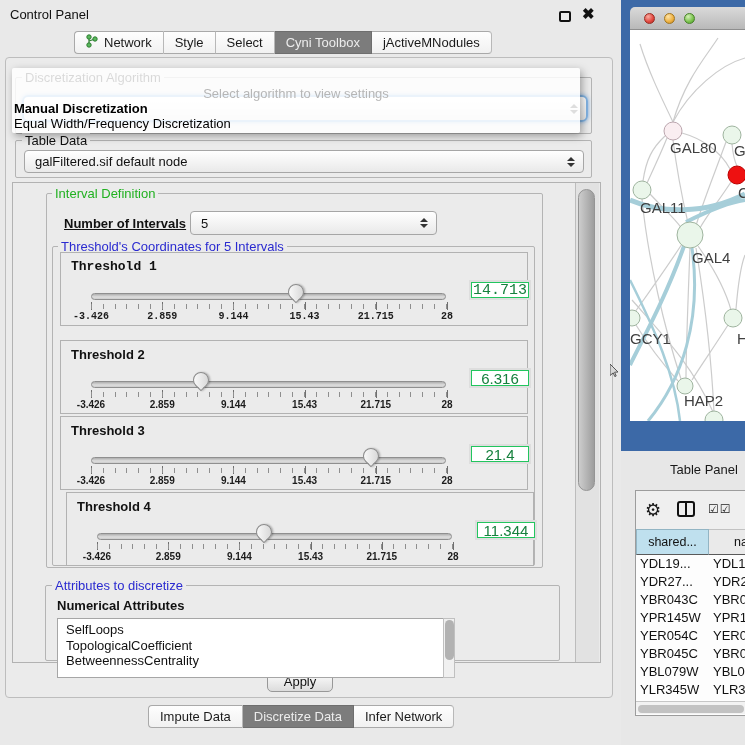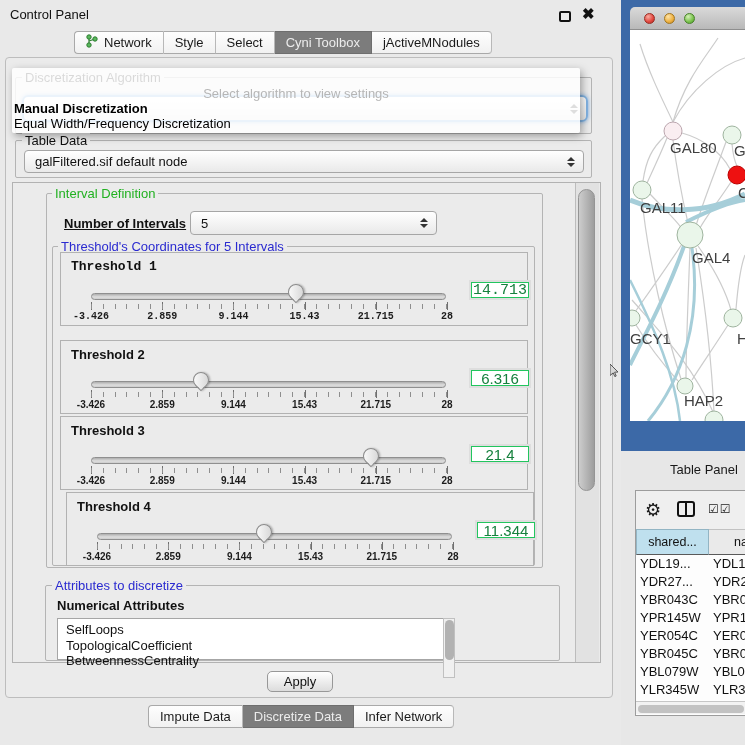--- a/index.html
+++ b/index.html
@@ -65,21 +65,21 @@
   .ticks { position:absolute; left:30px; top:51px; width:356px; height:5px;
     background:repeating-linear-gradient(90deg,#8e8e8e 0 1px,transparent 1px 11.83px); }
   .majorticks { position:absolute; left:30px; top:49px; width:356px; height:8px; }
   .majorticks i { position:absolute; top:0; width:1px; height:8px; background:#6f6f6f; }
   .ticklabels { position:absolute; left:30px; top:58px; width:356px; height:12px; }
   .ticklabels span { position:absolute; transform:translateX(-50%); font-size:10px; font-weight:bold; color:#1c1c1c; }
   .valuebox { position:absolute; left:410px; top:29px; width:58px; height:16px; background:#fff;
     border:1px solid #22c55e; box-shadow:0 0 0 2px #dedede; font-size:15px; color:#15803d;
     display:flex; align-items:center; justify-content:center; }
   
-  .attr-list { position:absolute; left:57px; top:618px; width:398px; height:42px; background:#fff;
+  .attr-list { position:absolute; left:57px; top:618px; width:398px; height:60px; background:#fff;
     border:1px solid #a6a6a6; font-size:13px; color:#111; padding:3px 0 0 8px; line-height:15.5px; }
   .attr-scroll { position:absolute; left:443px; top:618px; width:12px; height:60px; background:#f0f0f0;
     border:1px solid #c0c0c0; }
   .attr-thumb { position:absolute; left:444.5px; top:620px; width:9px; height:40px; border-radius:5px; background:#b2b2b2; }
   
   .apply-btn { position:absolute; left:267px; top:671px; width:66px; height:21px; border:1px solid #989898;
     border-radius:5px; background:linear-gradient(#ffffff,#dcdcdc); font-size:13px; color:#111;
     display:flex; align-items:center; justify-content:center; }
   
   #net-window { position:absolute; left:621px; top:0; width:124px; height:451px; background:#3c69a7; }

